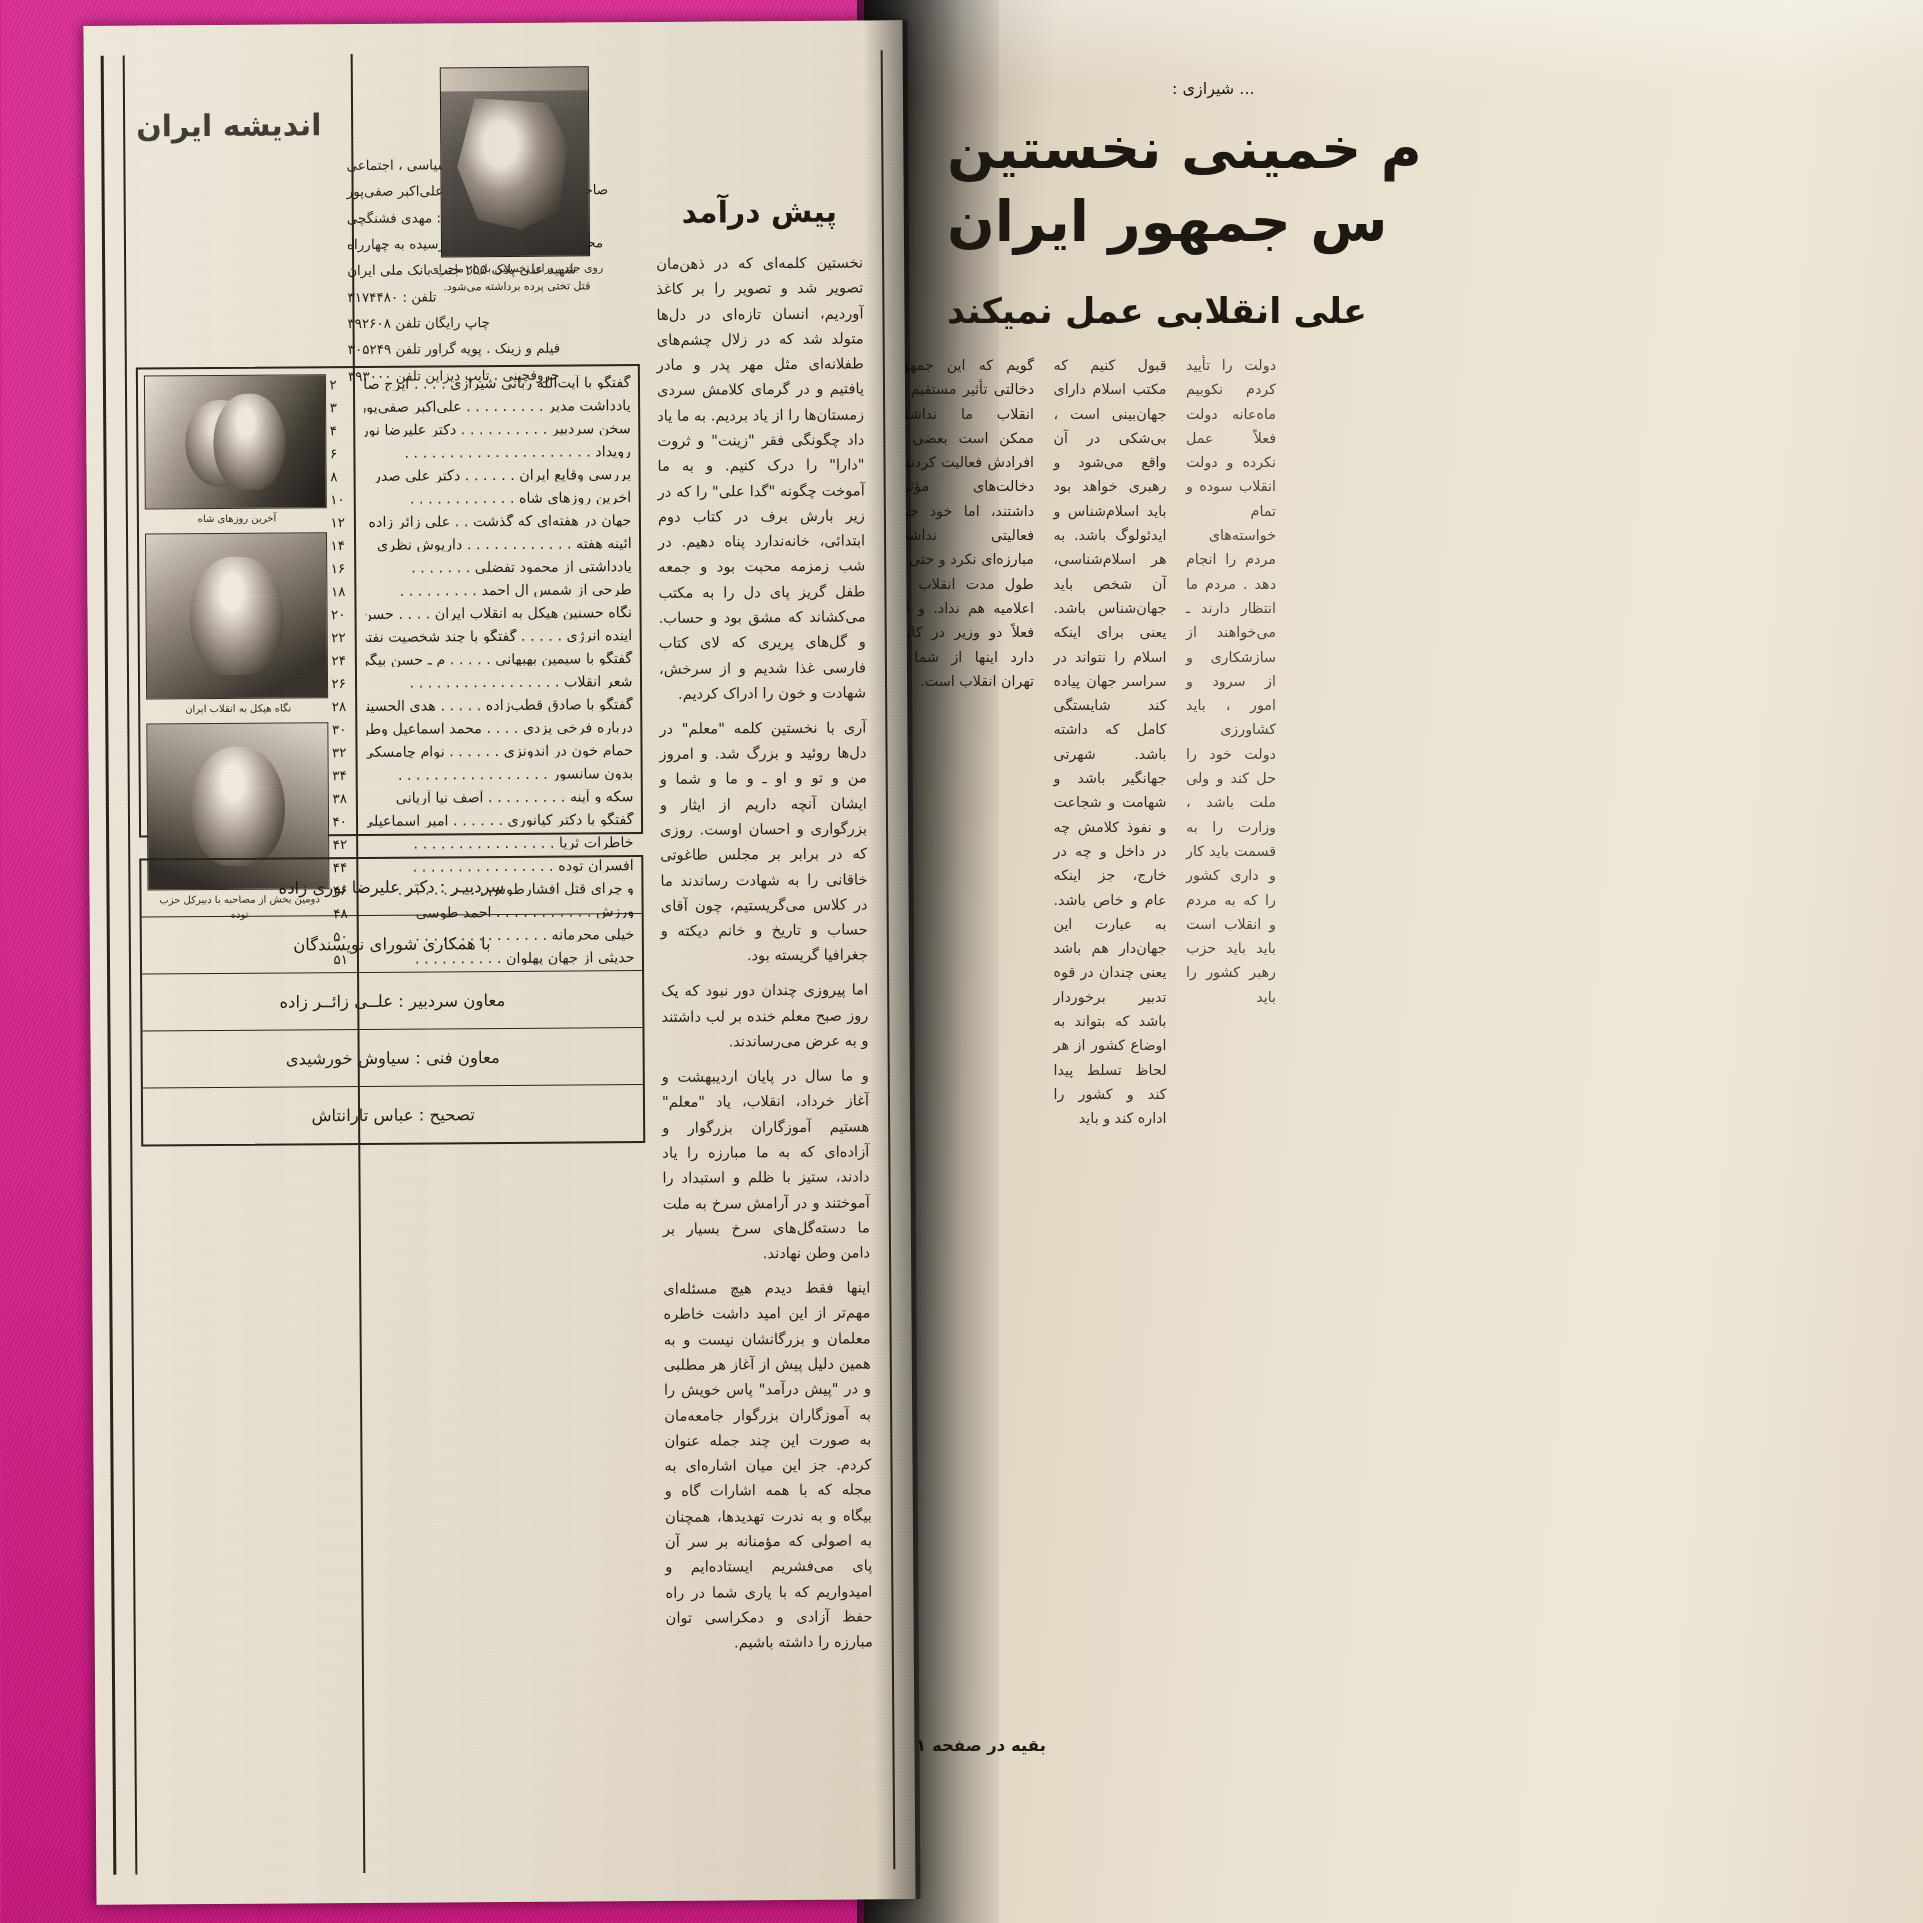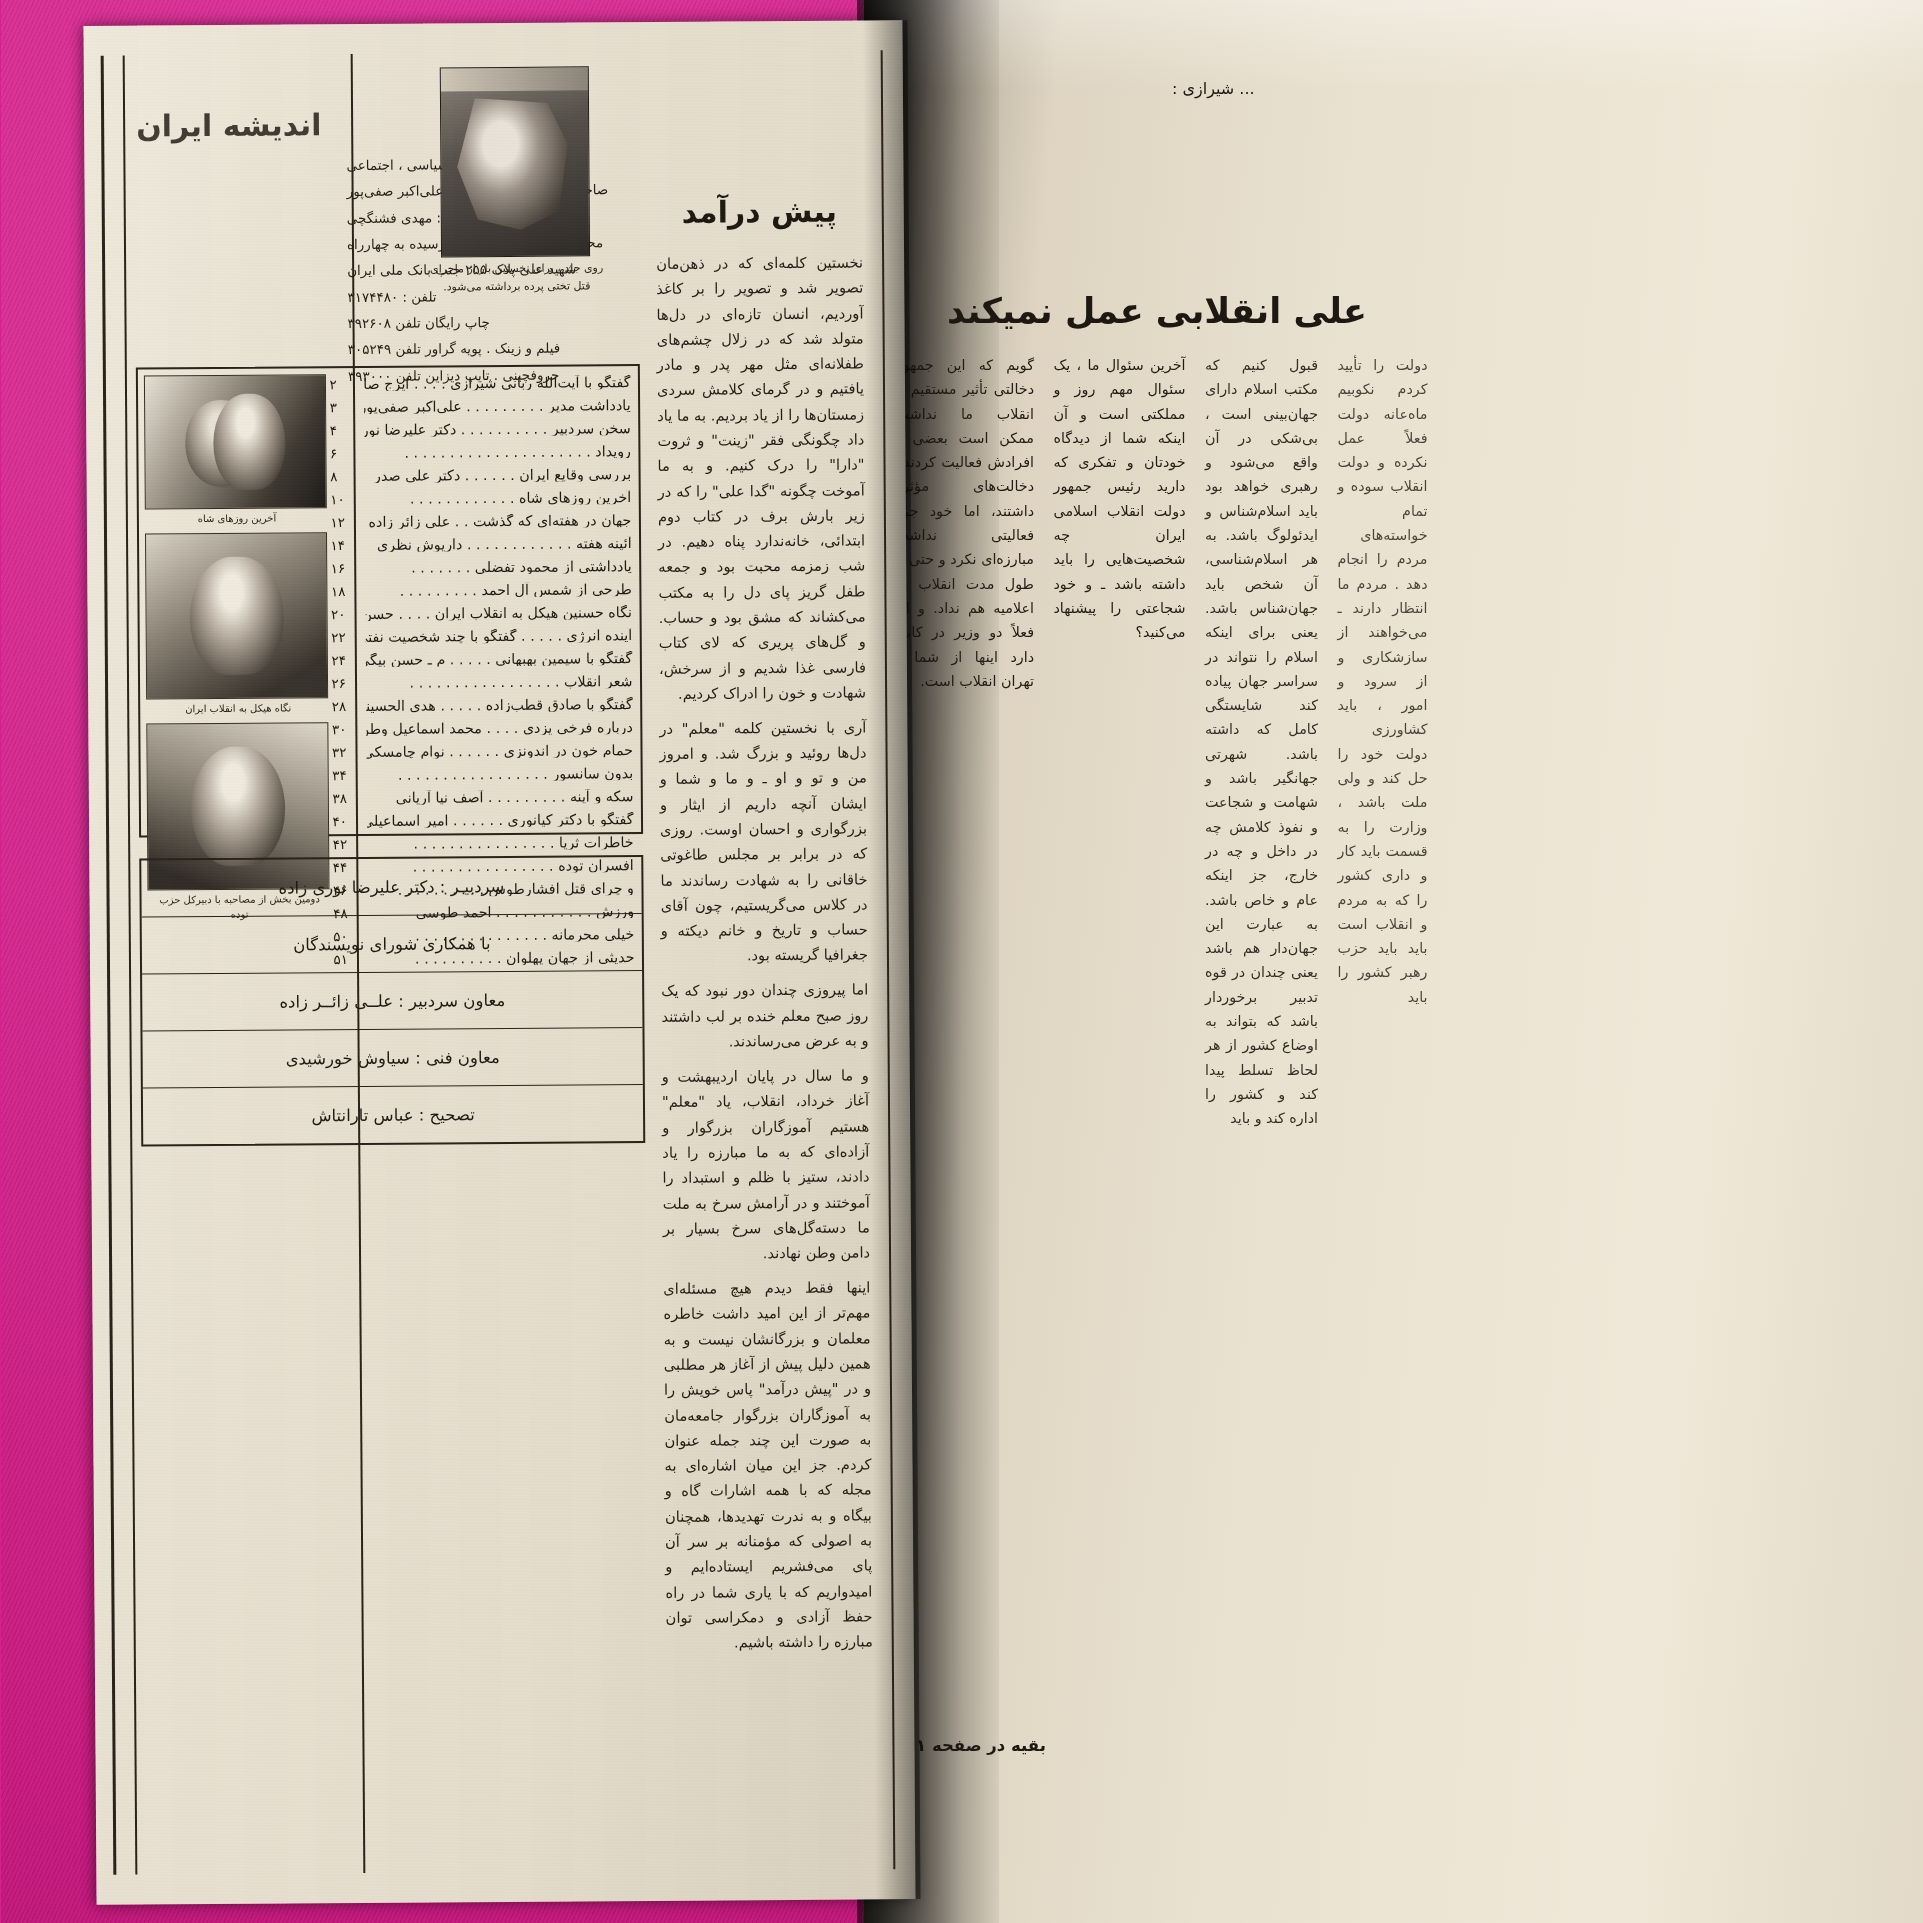--- a/index.html
+++ b/index.html
@@ -120,25 +120,26 @@
 
 <div class="magazine">
   <div class="cloth"></div>
 
   <div class="page-right">
     <div class="topcurl"></div>
     <div class="curl"></div>
   </div>
 
   <div class="rp rp-kicker fa">... شیرازی :</div>
+  <div class="rp rp-head fa" style="white-space:pre-line">م خمینی نخستین
+س جمهور ایران</div>
   <div class="rp rp-sub fa">علی انقلابی عمل نمیکند</div>
 
   <div class="rp-cols">
     <div class="rp-col c1 fa blur">گویم که این جمهور، دخالتی تأثیر مستقیم در انقلاب ما نداشت، ممکن است بعضی از افرادش فعالیت کردند و دخالت‌های مؤثری داشتند، اما خود جبهه فعالیتی نداشت. مبارزه‌ای نکرد و حتی در طول مدت انقلاب یک اعلامیه هم نداد. و اگر فعلاً دو وزیر در کابینه دارد اینها از شما از تهران انقلاب است.</div>
-    <div class="rp-col c2 fa blur">آخرین سئوال ما ، یک سئوال مهم روز و مملکتی است و آن اینکه شما از دیدگاه خودتان و تفکری که دارید رئیس جمهور دولت انقلاب اسلامی ایران چه شخصیت‌هایی را باید داشته باشد ـ و خود شجاعتی را پیشنهاد می‌کنید؟</div>
     <div class="rp-col c3 fa blur">قبول کنیم که مکتب اسلام دارای جهان‌بینی است ، بی‌شکی در آن واقع می‌شود و رهبری خواهد بود باید اسلام‌شناس و ایدئولوگ باشد. به هر اسلام‌شناسی، آن شخص باید جهان‌شناس باشد. یعنی برای اینکه اسلام را نتواند در سراسر جهان پیاده کند شایستگی کامل که داشته باشد. شهرتی جهانگیر باشد و شهامت و شجاعت و نفوذ کلامش چه در داخل و چه در خارج، جز اینکه عام و خاص باشد. به عبارت این جهان‌دار هم باشد یعنی چندان در قوه تدبیر برخوردار باشد که بتواند به اوضاع کشور از هر لحاظ تسلط پیدا کند و کشور را اداره کند و باید</div>
     <div class="rp-col c4 fa blur">دولت را تأیید کردم نکوبیم ماه‌عانه دولت فعلاً عمل نکرده و دولت انقلاب سوده و تمام خواسته‌های مردم را انجام دهد . مردم ما انتظار دارند ـ می‌خواهند از سازشکاری و از سرود و امور ، باید کشاورزی دولت خود را حل کند و ولی ملت باشد ، وزارت را به قسمت باید کار و داری کشور را که به مردم و انقلاب است باید باید حزب رهبر کشور را باید</div>
   </div>
   <div class="rp rp-cont fa">بقیه در صفحه ۱۱</div>
 
   <div class="shadowcast"></div>
 
   <div class="page-left">
 
     <div class="vrule" style="left:16.5px;top:30px;width:3px;height:1819px;"></div>

